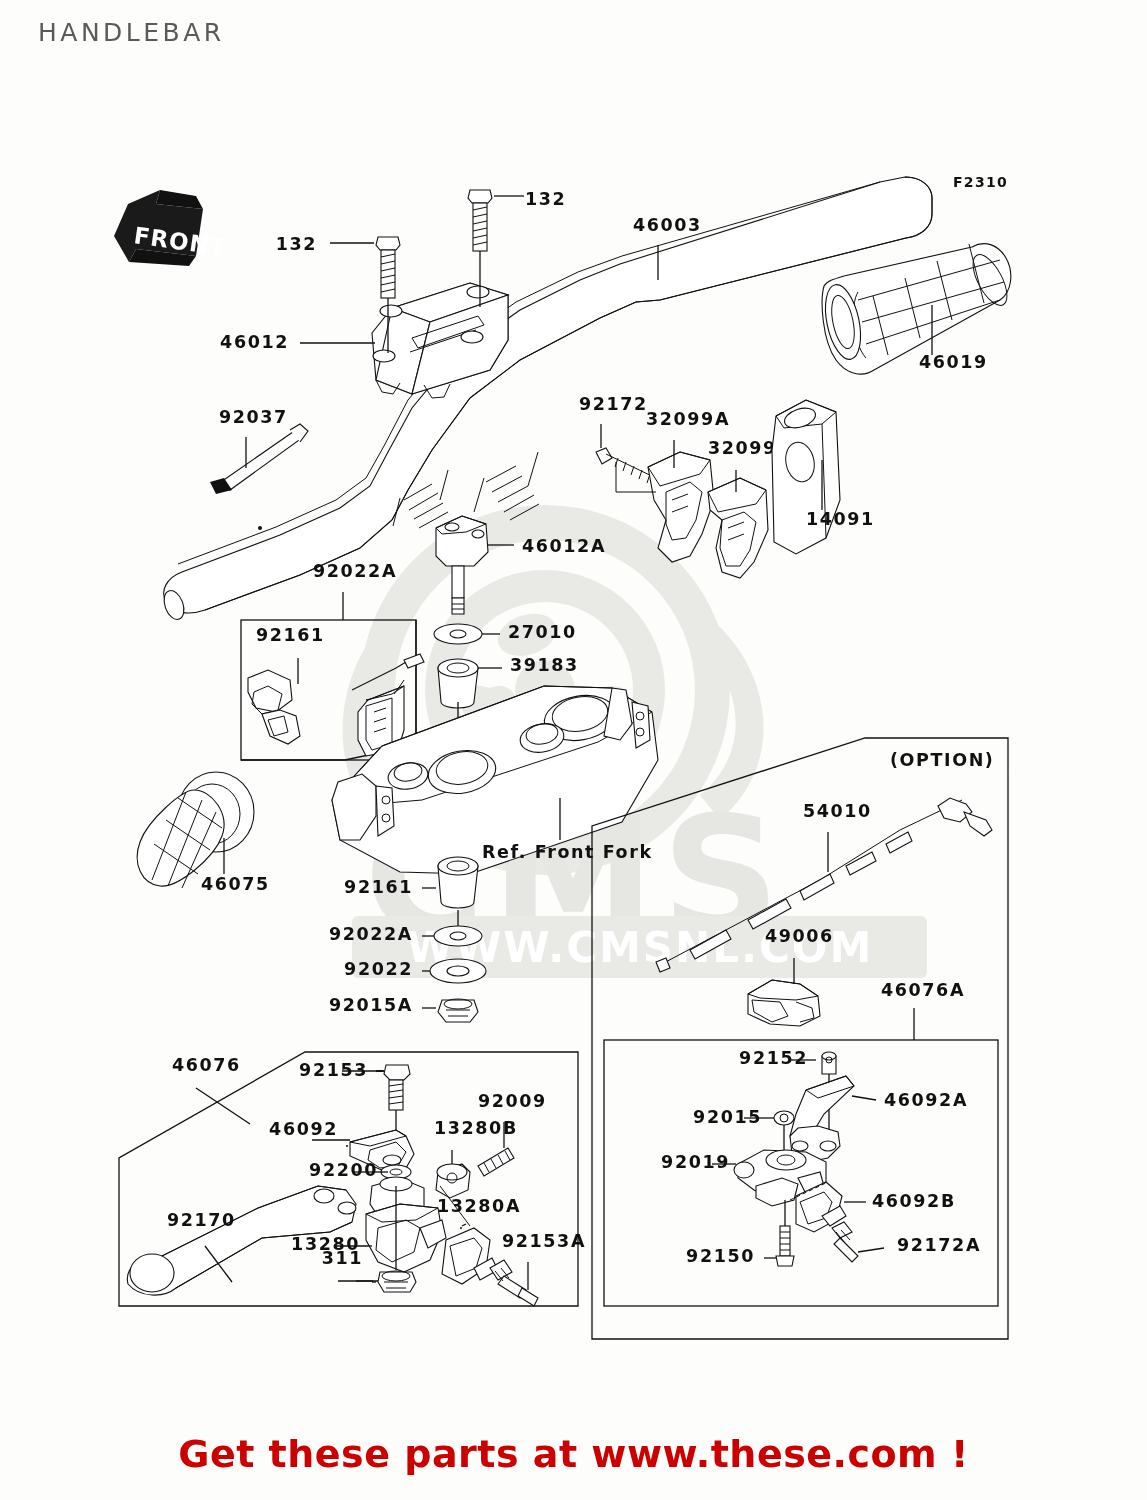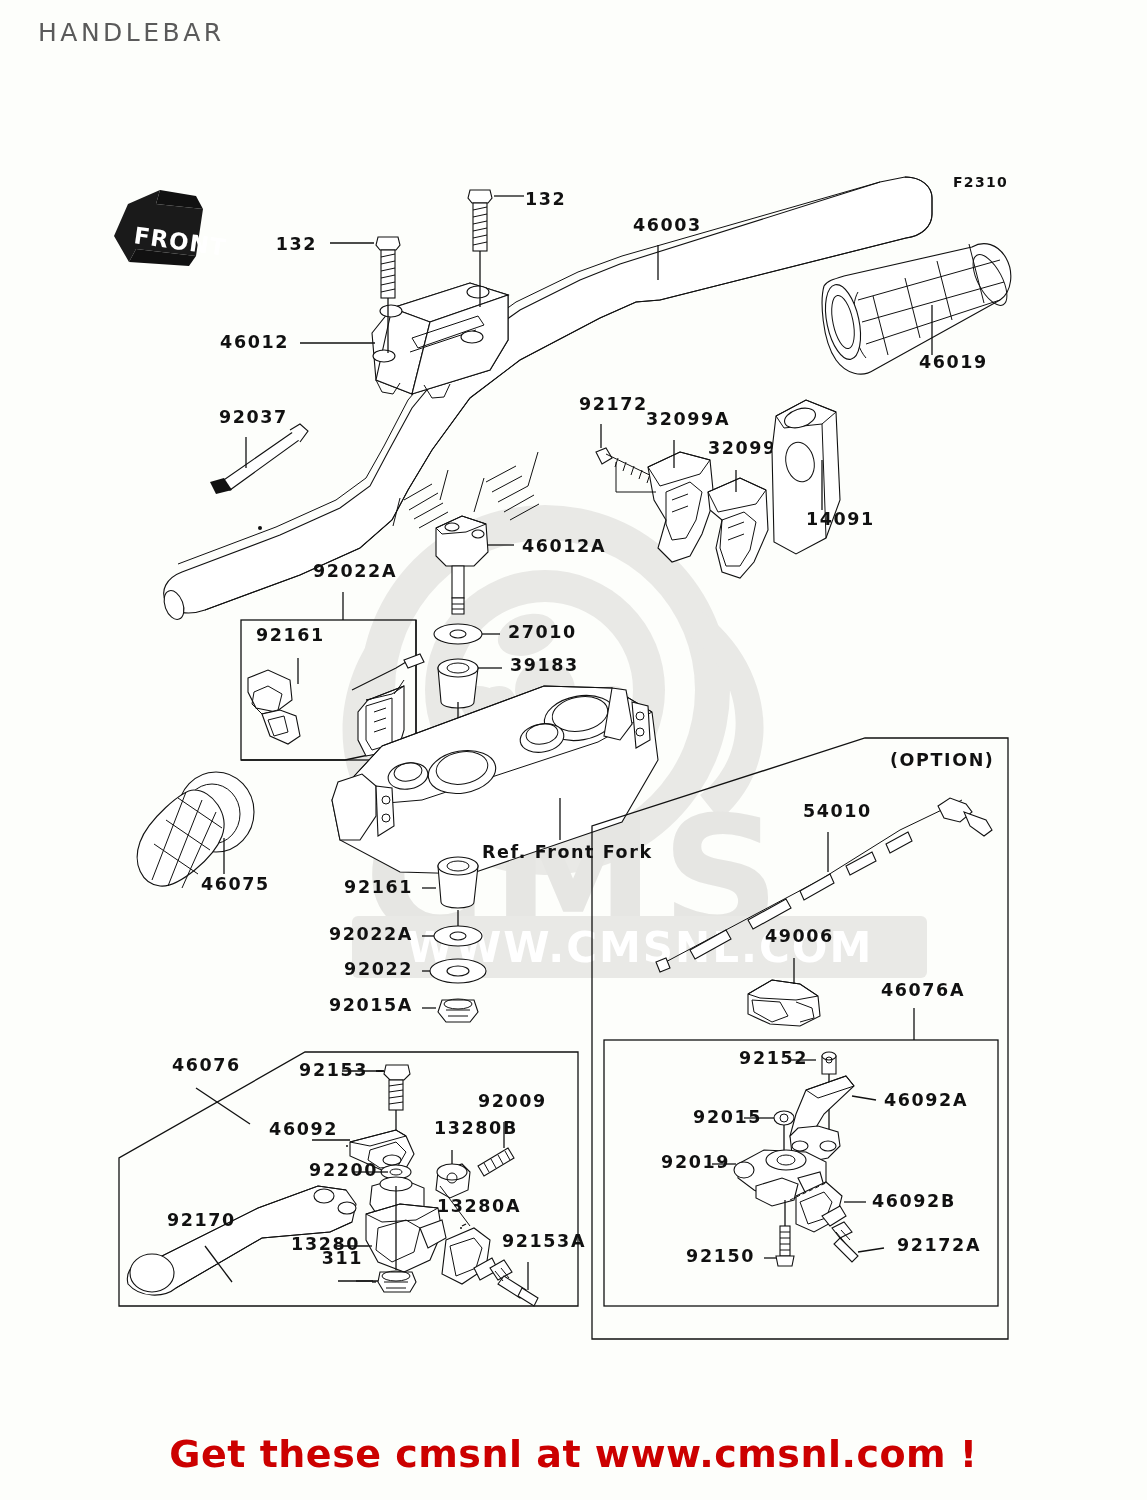--- a/index.html
+++ b/index.html
@@ -561,14 +561,14 @@
     <line class="lead" x1="373" y1="1281" x2="356" y2="1281"></line>
 
     <line class="lead" x1="342" y1="1071" x2="384" y2="1071"></line>
     <line class="lead" x1="312" y1="1140" x2="350" y2="1140"></line>
     <line class="lead" x1="352" y1="1172" x2="382" y2="1172"></line>
     <line class="lead" x1="334" y1="1246" x2="368" y2="1246"></line>
     <line class="lead" x1="338" y1="1281" x2="378" y2="1281"></line>
 
   </svg>
 
-  <div id="footer">Get these cmsnl at www.cmsnl.com !</div>
+  <div id="footer">Get these parts at www.these.com !</div>
 </div>
 
 </body></html>

